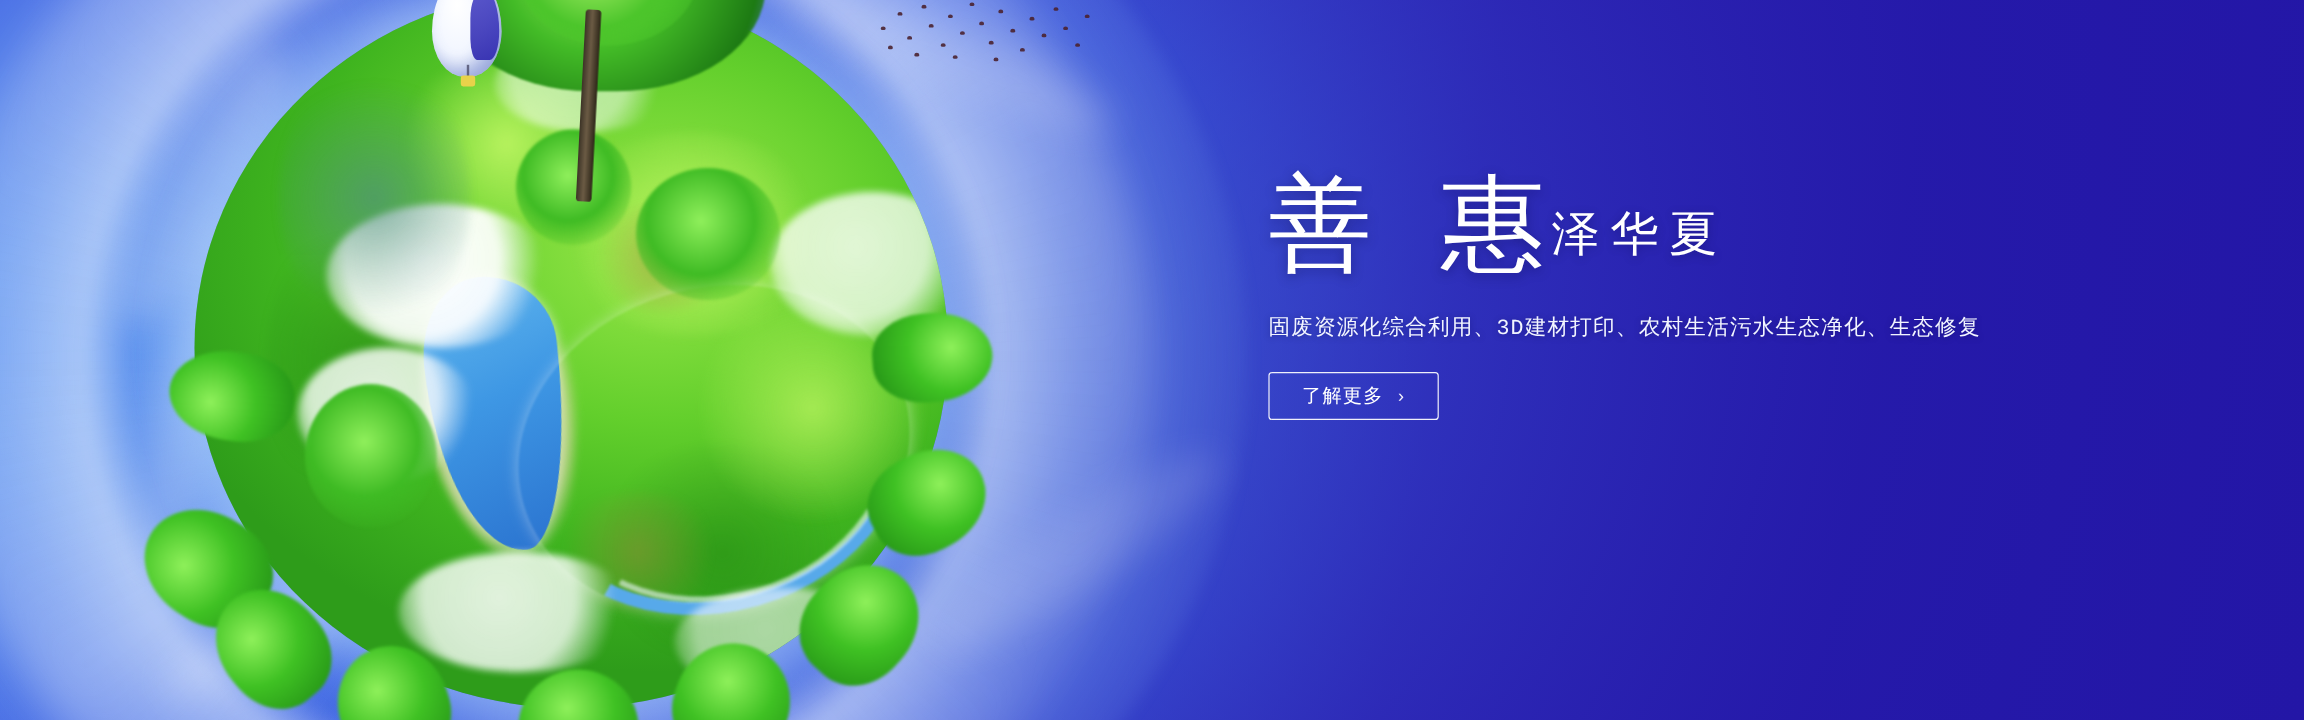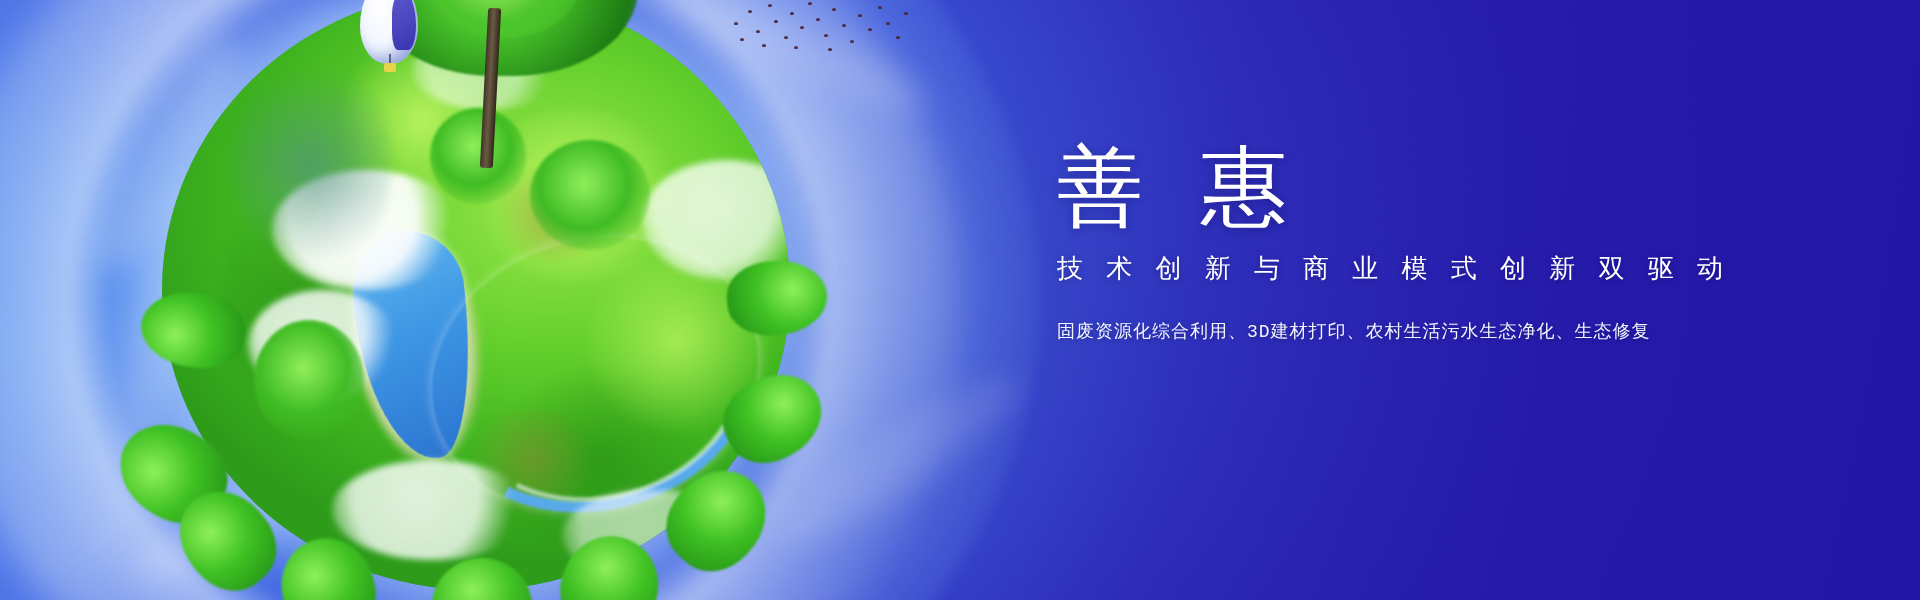--- a/index.html
+++ b/index.html
@@ -325,22 +325,26 @@
 
   <div class="copy">
 
     <div class="headline">
       <span class="hl-group">
         <span class="hl-big">善</span>
       </span>
       <span class="hl-gap"></span>
       <span class="hl-group">
         <span class="hl-big">惠</span>
+        <span class="hl-small">泽华夏</span>
       </span>
     </div>
 
-    <div class="subtitle">技 术 创 新 与 商 业 模 式 创 新 双 驱 动</div>
 
     <div class="desc">固废资源化综合利用、3D建材打印、农村生活污水生态净化、生态修复</div>
 
+    <div class="cta">
+      <span>了解更多</span>
+      <span class="chev">›</span>
+    </div>
 
   </div>
 </div>
 
 </body></html>

